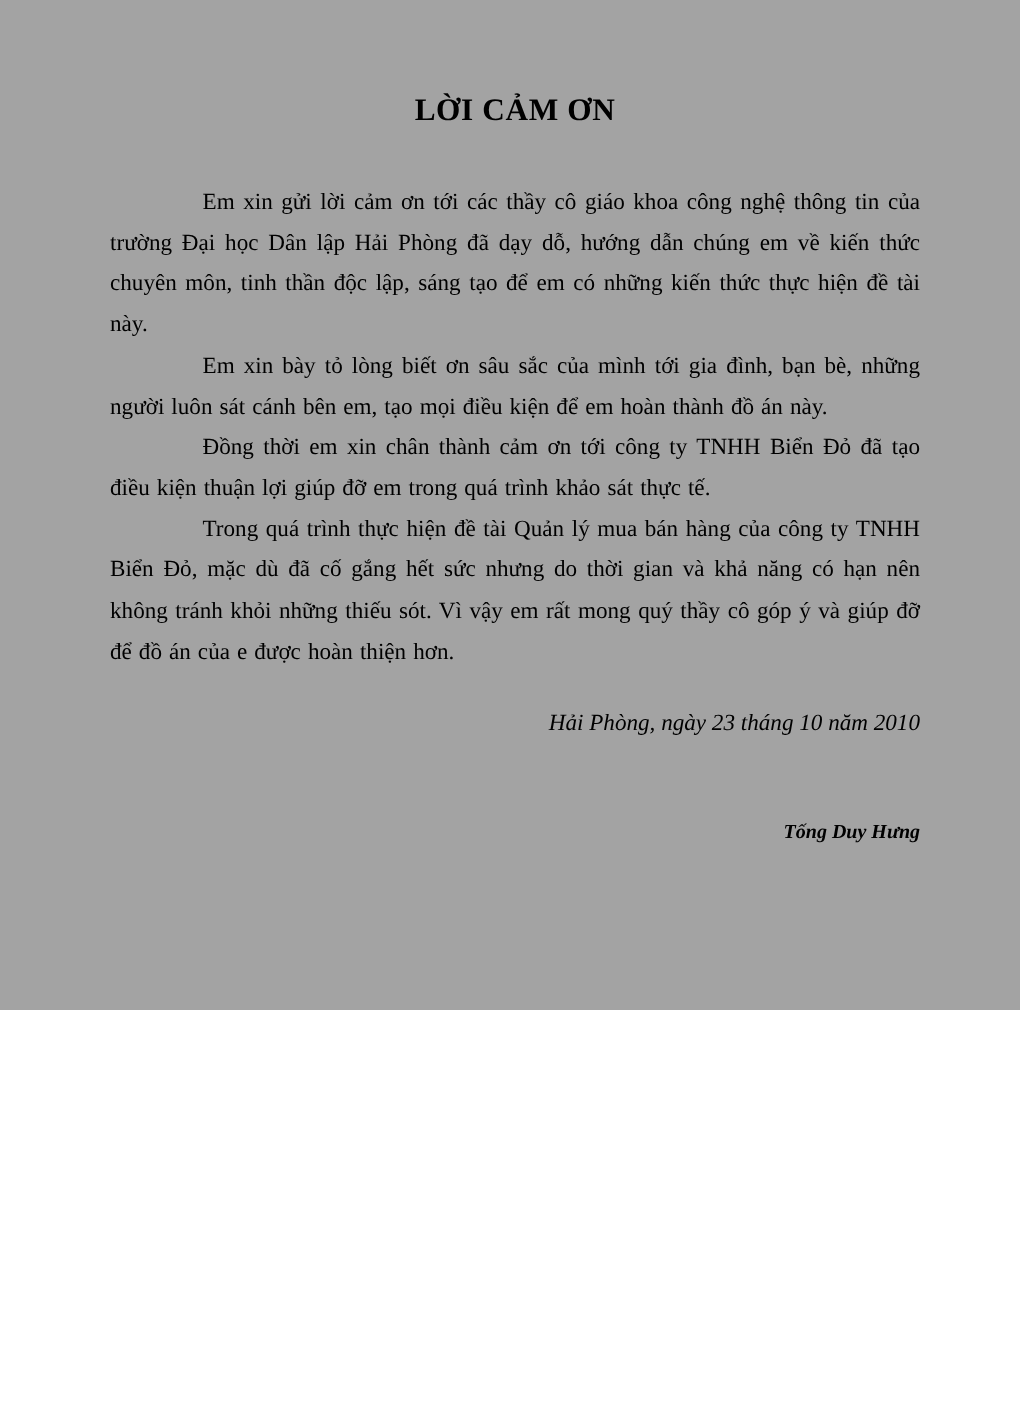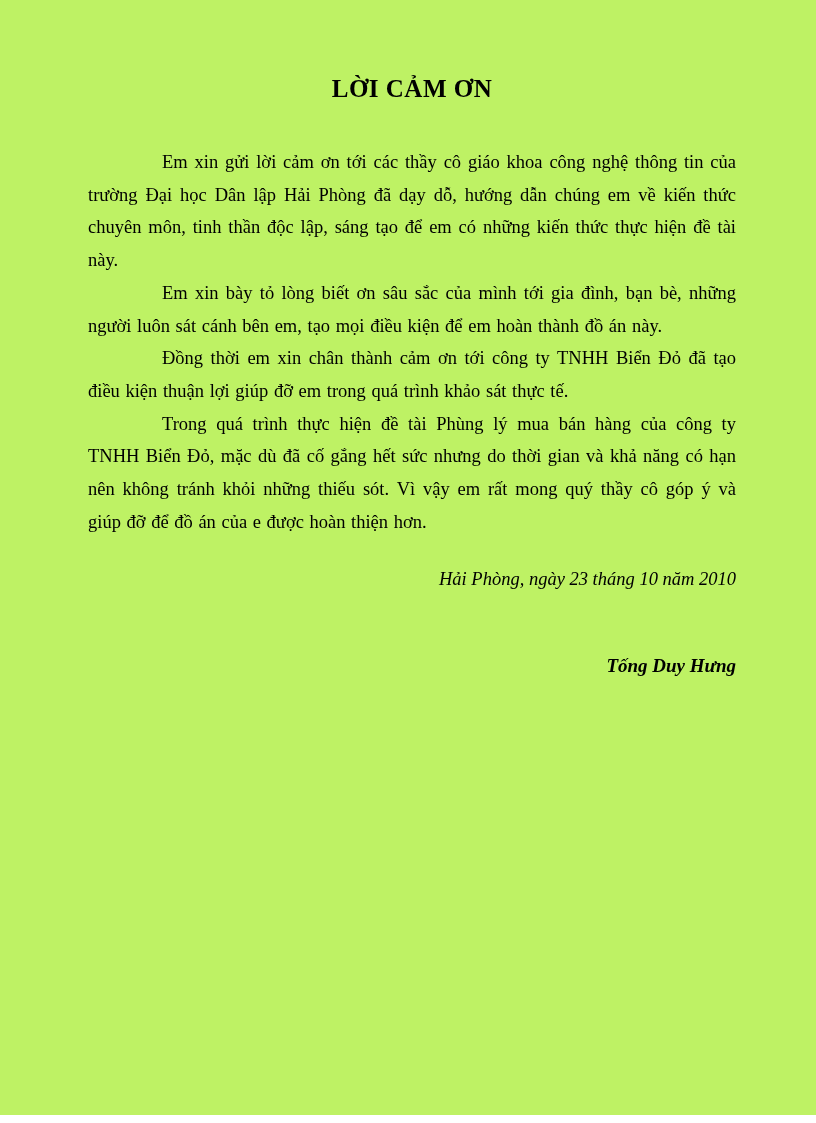--- a/index.html
+++ b/index.html
@@ -3,23 +3,23 @@
 <meta charset="utf-8">
 <style>
   html, body {
     margin: 0;
     padding: 0;
     background: #ffffff;
   }
   .page {
     position: relative;
     width: 816px;
-    height: 1115px;
+    height: 808px;
     margin: 0 auto;
-    background: #bef264;
+    background: #a3a3a3;
     color: #000000;
     font-family: "Liberation Serif", "DejaVu Serif", serif;
     box-sizing: border-box;
     padding: 74px 80px 0 88px;
     overflow: hidden;
   }
   .title {
     margin: 0 0 43px 0;
     font-size: 25px;
     line-height: 29px;
@@ -49,38 +49,38 @@
   .sign .place-date {
     font-style: italic;
   }
   .sign .role {
     font-weight: bold;
   }
   .sign .name {
     margin-top: 54px;
     font-weight: bold;
     font-style: italic;
-    font-size: 19px;
+    font-size: 16px;
   }
 </style>
 </head>
 <body>
 
 <div class="page">
 
   <h1 class="title">LỜI CẢM ƠN</h1>
 
 
   <p class="body-par">Em xin gửi lời cảm ơn tới các thầy cô giáo khoa công nghệ thông tin của trường Đại học Dân lập Hải Phòng đã dạy dỗ, hướng dẫn chúng em về kiến thức chuyên môn, tinh thần độc lập, sáng tạo để em có những kiến thức thực hiện đề tài này.</p>
 
   <p class="body-par">Em xin bày tỏ lòng biết ơn sâu sắc của mình tới gia đình, bạn bè, những người luôn sát cánh bên em, tạo mọi điều kiện để em hoàn thành đồ án này.</p>
 
   <p class="body-par">Đồng thời em xin chân thành cảm ơn tới công ty TNHH Biển Đỏ đã tạo điều kiện thuận lợi giúp đỡ em trong quá trình khảo sát thực tế.</p>
 
-  <p class="body-par">Trong quá trình thực hiện đề tài Phùng lý mua bán hàng của công ty TNHH Biển Đỏ, mặc dù đã cố gắng hết sức nhưng do thời gian và khả năng có hạn nên không tránh khỏi những thiếu sót. Vì vậy em rất mong quý thầy cô góp ý và giúp đỡ để đồ án của e được hoàn thiện hơn.</p>
+  <p class="body-par">Trong quá trình thực hiện đề tài Quản lý mua bán hàng của công ty TNHH Biển Đỏ, mặc dù đã cố gắng hết sức nhưng do thời gian và khả năng có hạn nên không tránh khỏi những thiếu sót. Vì vậy em rất mong quý thầy cô góp ý và giúp đỡ để đồ án của e được hoàn thiện hơn.</p>
 
 
   <div class="sign">
     <div class="place-date">Hải Phòng, ngày 23 tháng 10 năm 2010</div>
     <div class="name">Tống Duy Hưng</div>
   </div>
 
 </div>
 
 </body></html>

